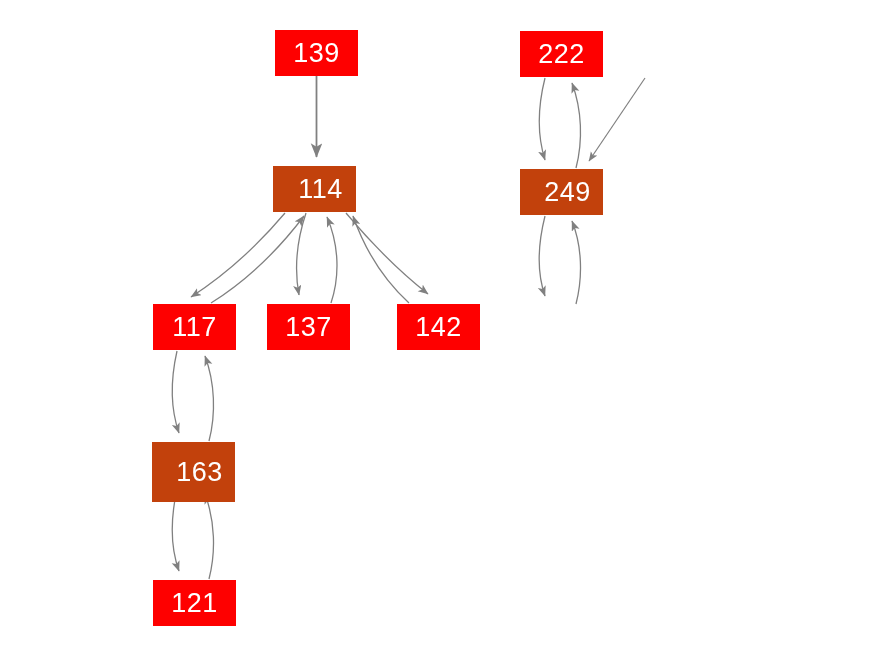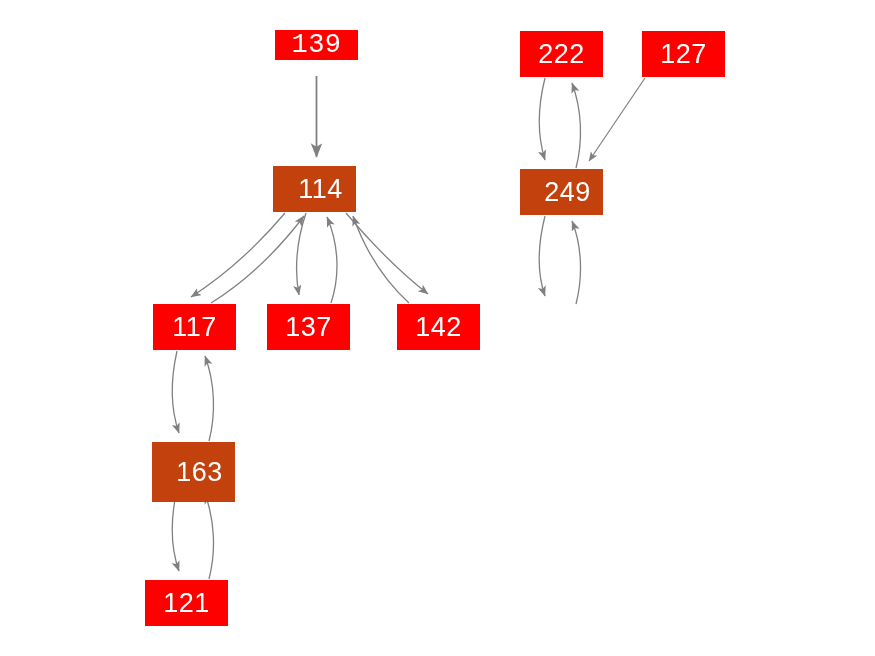--- a/index.html
+++ b/index.html
@@ -74,21 +74,21 @@
 
     <path d="M545,78 C537,110 538,138 545,160" stroke="#808080" stroke-width="1.3" fill="none" marker-end="url(#arrowhead)"></path>
     <path d="M576,168 C583,141 582,110 572,83" stroke="#808080" stroke-width="1.3" fill="none" marker-end="url(#arrowhead)"></path>
 
     <path d="M545,216 C537,248 538,276 545,296" stroke="#808080" stroke-width="1.3" fill="none" marker-end="url(#arrowhead)"></path>
     <path d="M576,304 C583,277 582,246 572,221" stroke="#808080" stroke-width="1.3" fill="none" marker-end="url(#arrowhead)"></path>
 
     <path d="M645,78 L589,161" stroke="#808080" stroke-width="1.2" fill="none" marker-end="url(#arrowhead)"></path>
   </svg>
 
-  <div class="node red" style="left:275px; top:30px; width:83px; height:30px;font-family:Liberation Mono, monospace;">
+  <div class="node red" style="left:275px; top:30px; width:83px; height:46px;">
     <span class="node-label">139</span>
   </div>
 
   <div class="node blue" style="left:273px; top:166px; width:83px; height:46px;">
     <span class="node-label">114</span>
   </div>
 
   <div class="node red" style="left:153px; top:304px; width:83px; height:46px;">
     <span class="node-label">117</span>
   </div>
@@ -98,30 +98,27 @@
   </div>
 
   <div class="node red" style="left:397px; top:304px; width:83px; height:46px;">
     <span class="node-label">142</span>
   </div>
 
   <div class="node blue" style="left:152px; top:442px; width:83px; height:60px;">
     <span class="node-label">163</span>
   </div>
 
-  <div class="node red" style="left:145px; top:580px; width:83px; height:46px;">
+  <div class="node red" style="left:153px; top:580px; width:83px; height:46px;">
     <span class="node-label">121</span>
   </div>
 
   <div class="node red" style="left:520px; top:31px; width:83px; height:46px;">
     <span class="node-label">222</span>
   </div>
 
-  <div class="node red" style="left:642px; top:31px; width:83px; height:46px;">
-    <span class="node-label">127</span>
-  </div>
 
   <div class="node blue" style="left:520px; top:169px; width:83px; height:46px;">
     <span class="node-label">249</span>
   </div>
 
 
 </div>
 
 </body></html>

